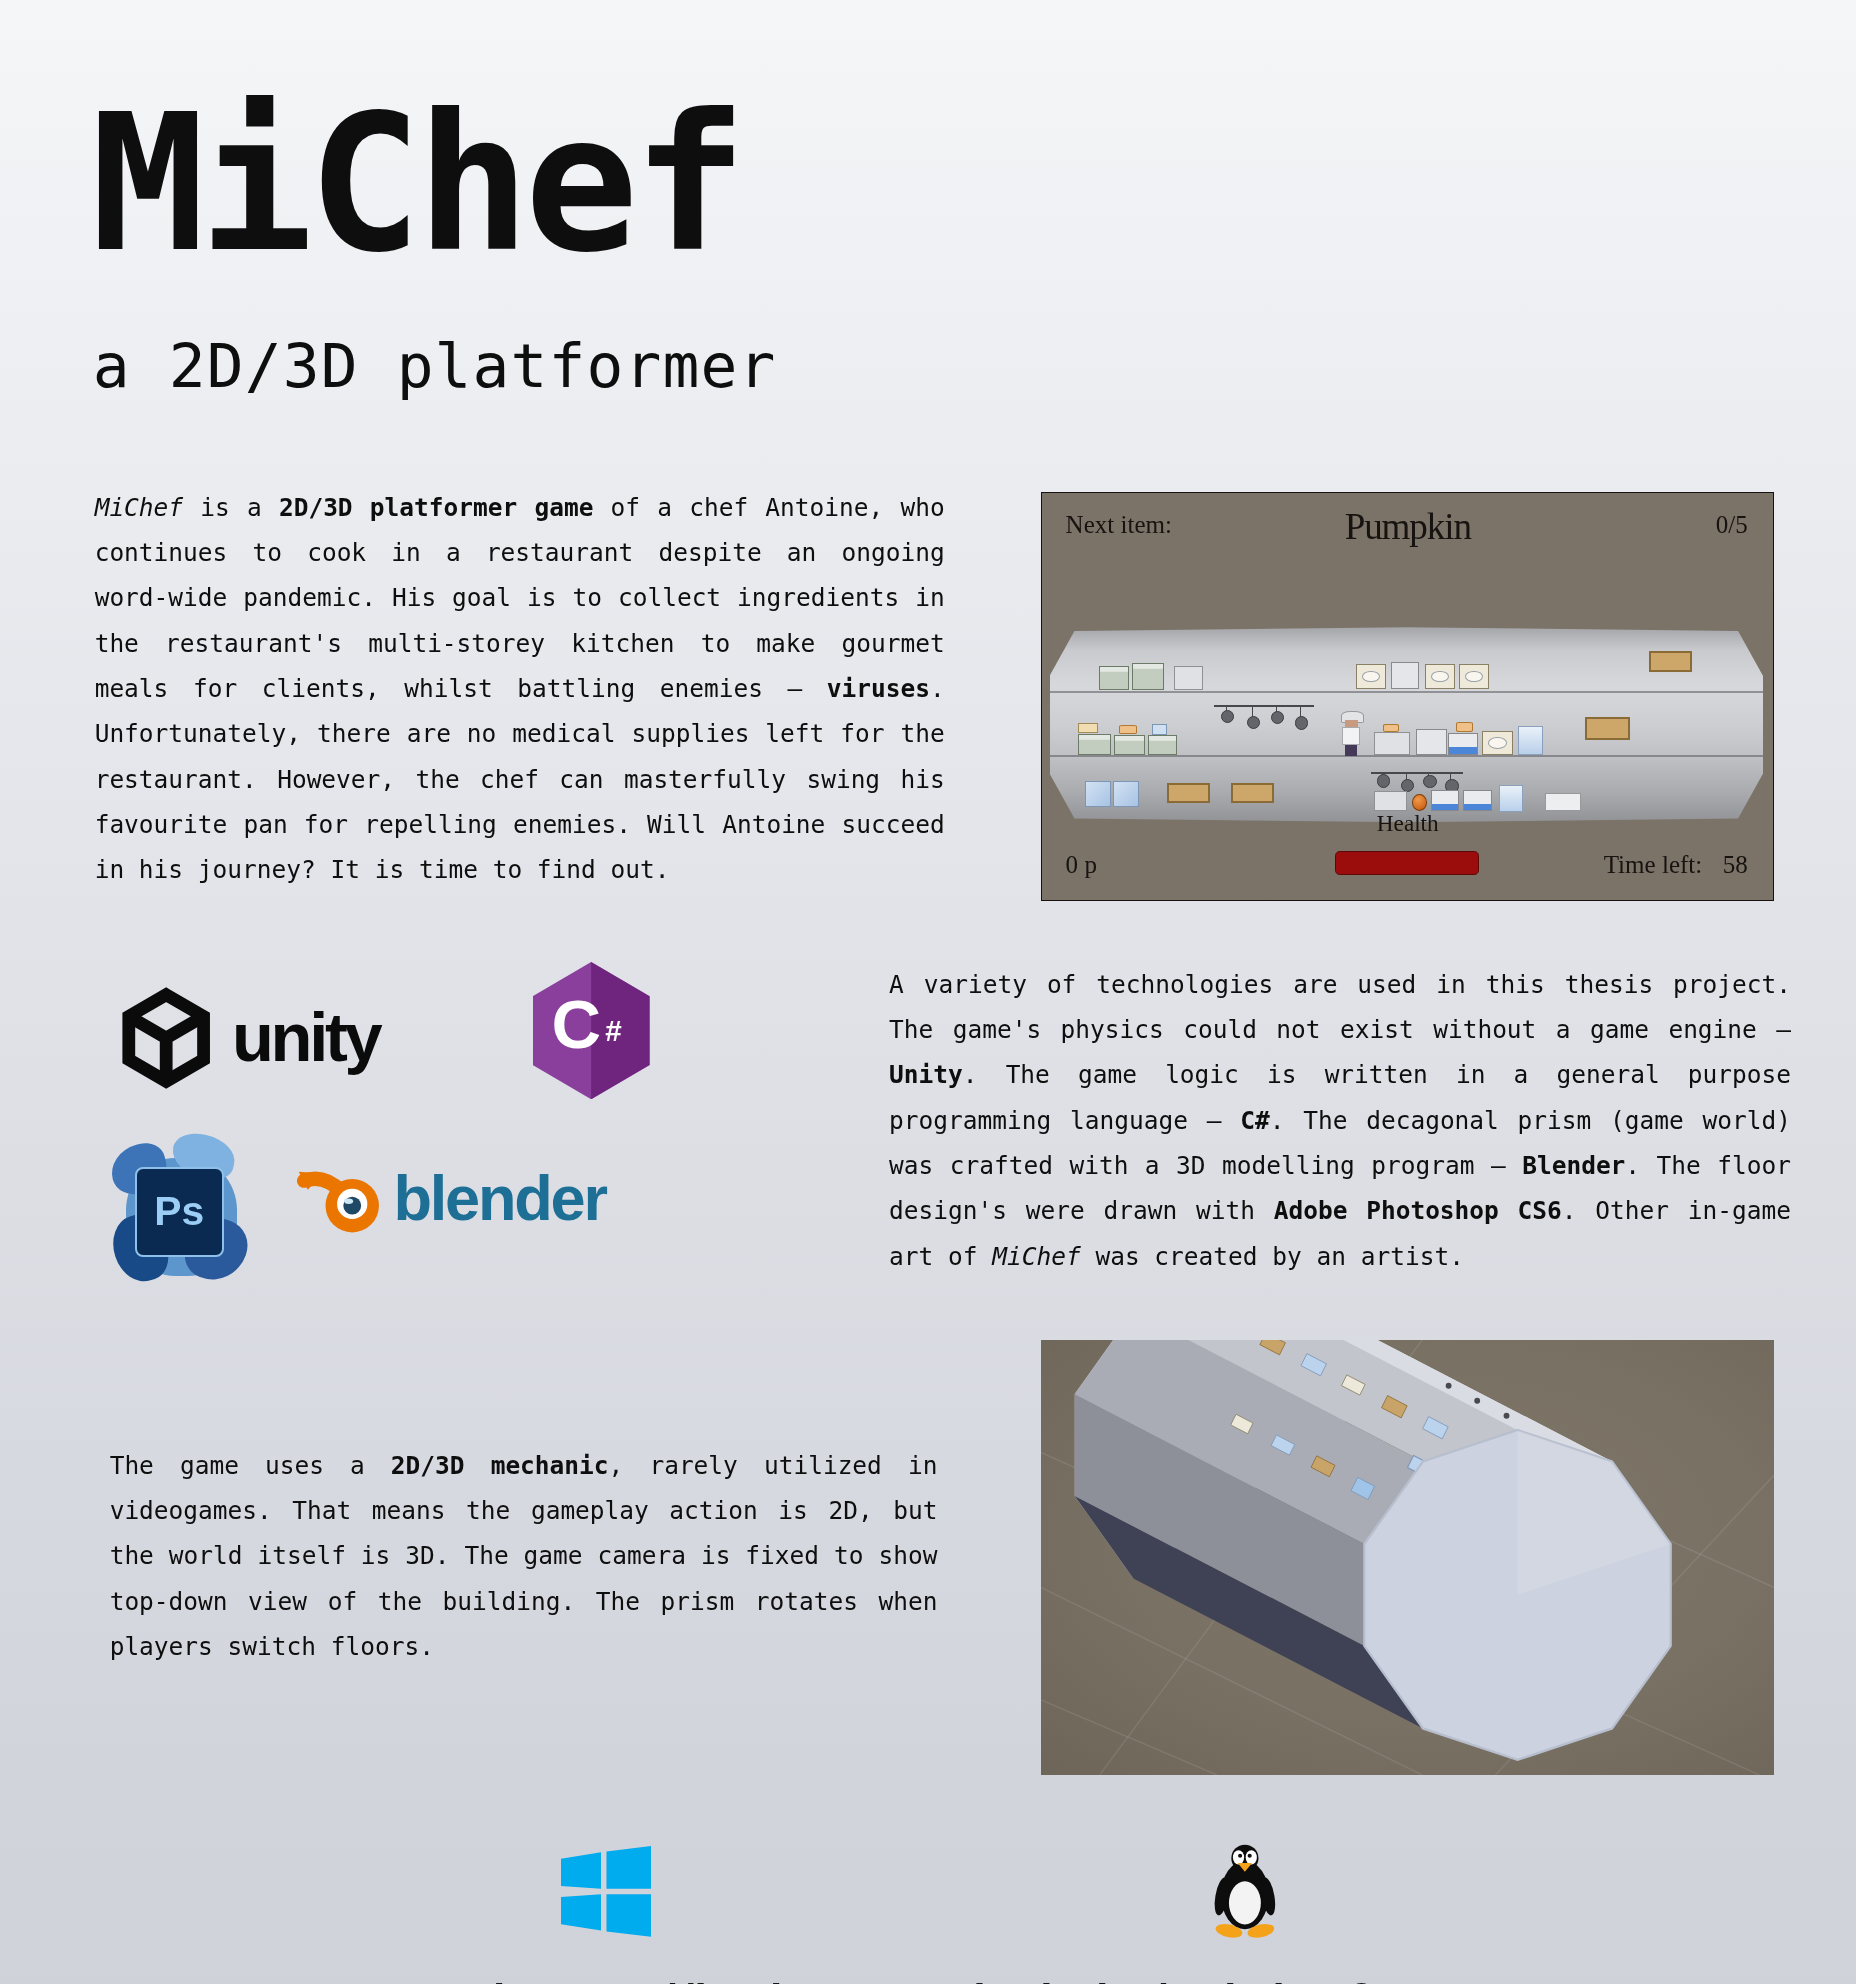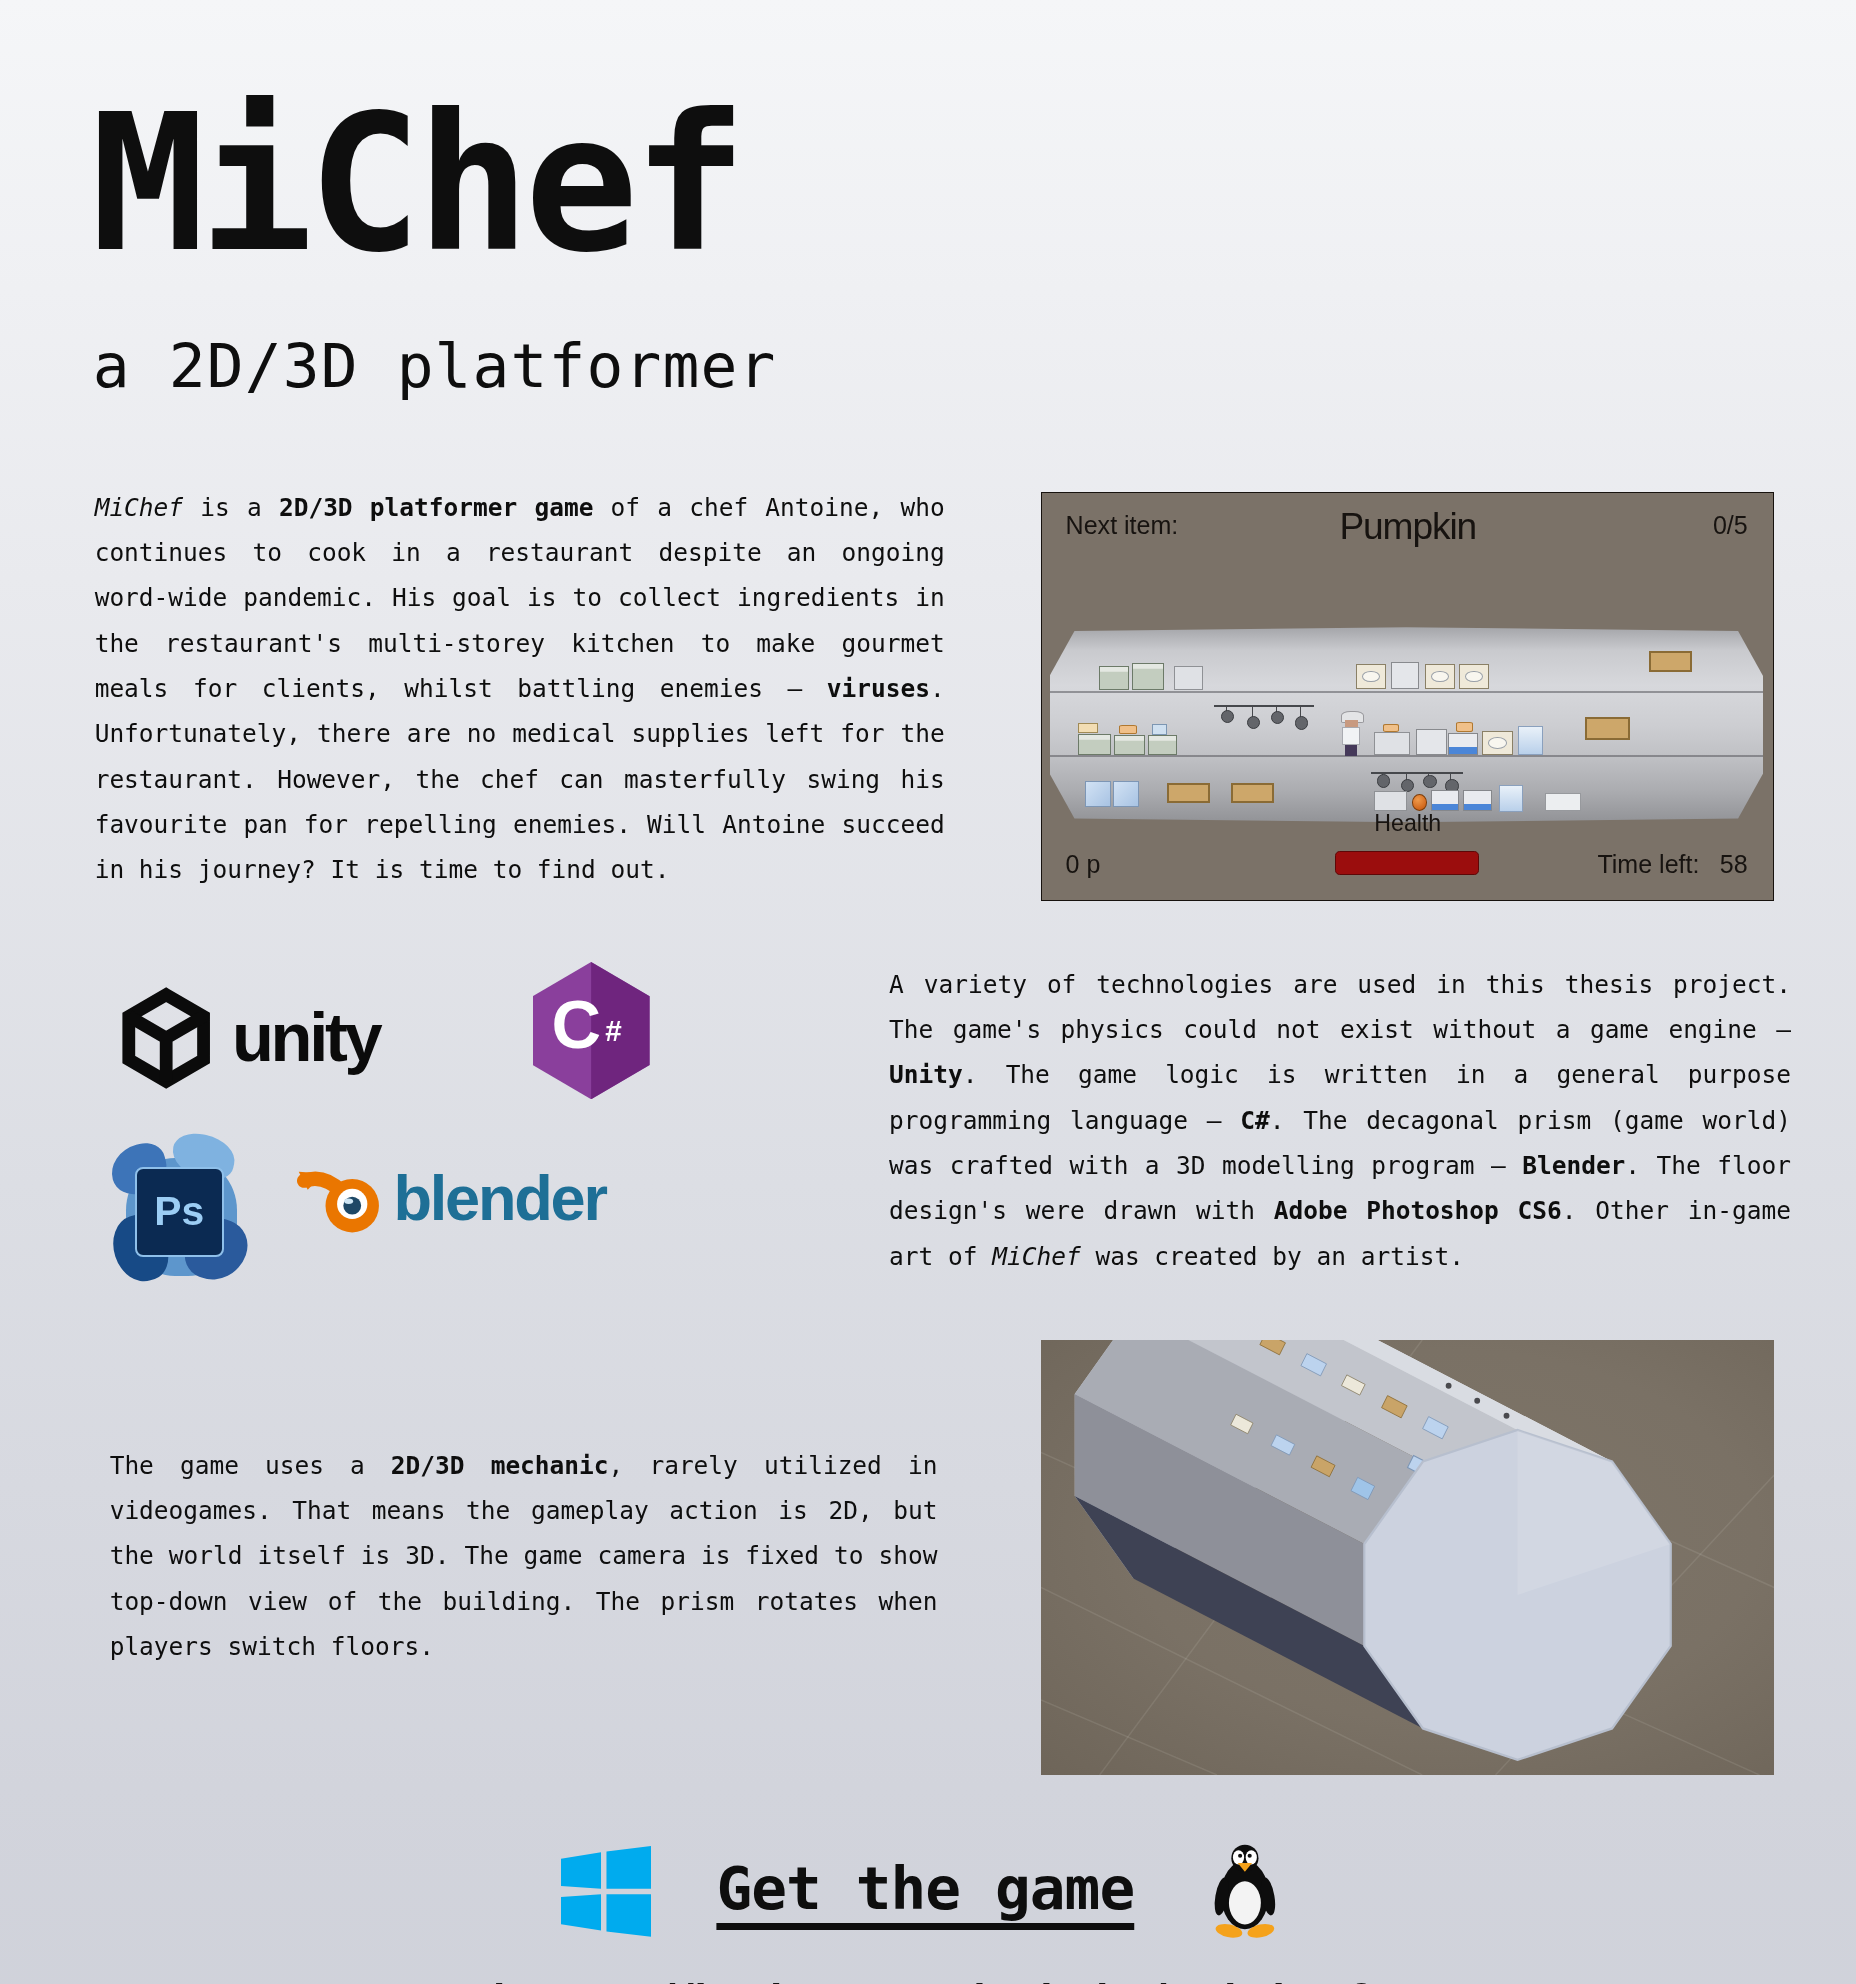--- a/index.html
+++ b/index.html
@@ -12,21 +12,21 @@
   .title{left:4.9vw;top:3.4%;font-size:10.2vw;font-weight:700;line-height:1;letter-spacing:-0.3vw;margin:0;}
   .subtitle{left:5vw;top:12.55%;font-size:3.3vw;font-weight:400;letter-spacing:0.06vw;}
   
   .body{font-size:1.32vw;line-height:2.44vw;text-align:justify;margin:0;}
   .para1{left:5.1vw;top:18.45%;width:45.8vw;}
   .para2{left:47.9vw;top:36.6%;width:48.6vw;}
   .para3{left:5.1vw;top:54.9%;width:44.6vw;margin-left:15px;}
   .b{font-weight:700}.i{font-style:italic}
   
   .shot{left:56.1vw;top:18.72%;width:39.5vw;height:15.55%;background:#7b7268;border:0.1vw solid #17120e;box-sizing:border-box;
-        font-family:Liberation Sans, sans-serif;color:#171310;}
+        font-family:Liberation Serif, serif;color:#171310;}
   .hud{position:absolute;font-size:1.35vw;}
   .hud-next{left:3.2%;top:4.5%;}
   .hud-item{left:50%;top:3%;transform:translateX(-50%);font-size:2vw;letter-spacing:-0.06vw;}
   .hud-prog{right:3.5%;top:4.5%;}
   .hud-score{left:3.2%;bottom:5%;}
   .hud-health-label{left:50%;bottom:15.5%;transform:translateX(-50%);font-size:1.25vw;}
   .health-bar{position:absolute;left:40%;bottom:6%;width:19.5%;height:5.5%;background:#9b0d0d;border:0.08vw solid #5e0707;border-radius:0.25vw;}
   .hud-time{right:3.5%;bottom:5%;}
   .hud-time b{font-weight:400;margin-left:1.1vw;text-align:right;}
   .band{position:absolute;left:1%;top:33%;width:97.6%;height:48%;
@@ -271,21 +271,20 @@
       <polygon points="859,272 779,162 650,120 650,340" fill="rgba(255,255,255,0.12)"></polygon>
     </svg>
   </div>
 
   <svg class="abs winflag" viewBox="0 0 100 100">
     <polygon points="0,14 44,7 44,47 0,44" fill="#00abee"></polygon>
     <polygon points="50,6 100,0 100,47 50,47" fill="#00abee"></polygon>
     <polygon points="0,56 44,53 44,93 0,86" fill="#00abee"></polygon>
     <polygon points="50,53 100,53 100,100 50,94" fill="#00abee"></polygon>
   </svg>
-  <div class="abs get-title">Get the game</div>
   <svg class="abs tux" viewBox="0 0 100 130">
     <ellipse cx="30" cy="117" rx="17" ry="8" fill="#f5a21b" transform="rotate(12 30 117)"></ellipse>
     <ellipse cx="70" cy="117" rx="17" ry="8" fill="#f5a21b" transform="rotate(-12 70 117)"></ellipse>
     <ellipse cx="50" cy="72" rx="30" ry="43" fill="#0d0d0d"></ellipse>
     <circle cx="50" cy="26" r="17" fill="#0d0d0d"></circle>
     <ellipse cx="21" cy="74" rx="8" ry="24" fill="#0d0d0d" transform="rotate(10 21 74)"></ellipse>
     <ellipse cx="79" cy="74" rx="8" ry="24" fill="#0d0d0d" transform="rotate(-10 79 74)"></ellipse>
     <ellipse cx="50" cy="82" rx="20" ry="27" fill="#f3f3f3"></ellipse>
     <ellipse cx="42" cy="25" rx="7" ry="9" fill="#ffffff"></ellipse>
     <ellipse cx="58" cy="25" rx="7" ry="9" fill="#ffffff"></ellipse>

